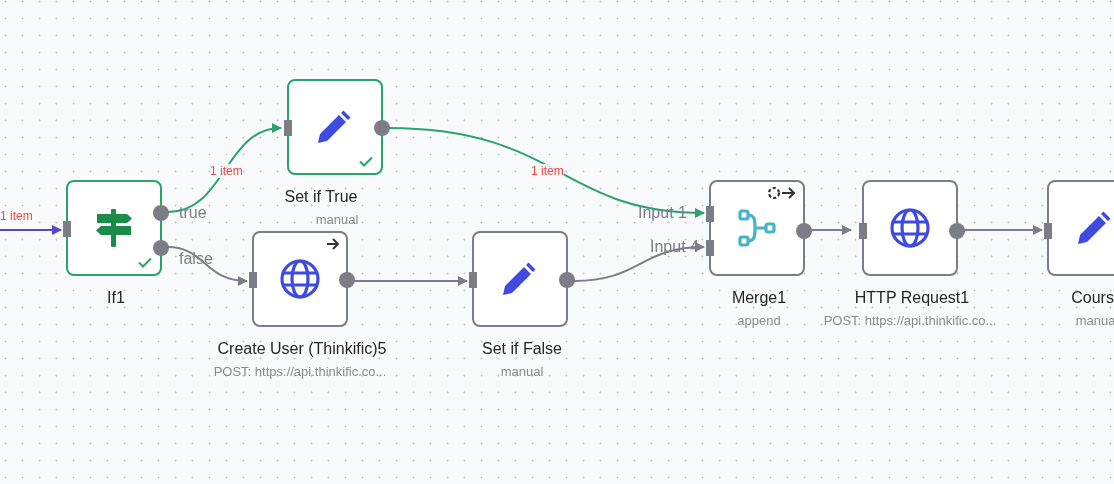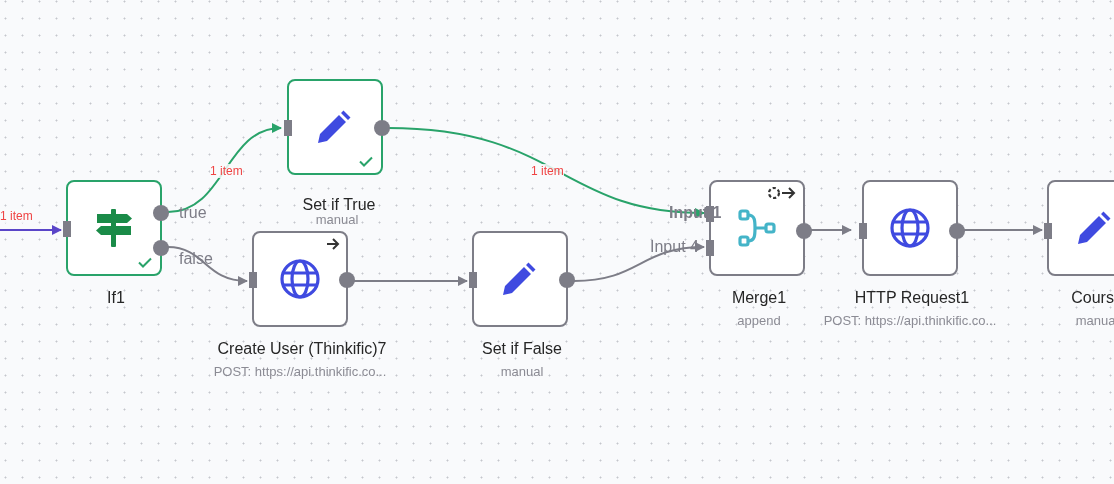--- a/index.html
+++ b/index.html
@@ -81,41 +81,41 @@
     </svg>
   </span>
   <span class="check">
     <svg width="14" height="11" viewBox="0 0 14 11">
         <path d="M1,5.5 L5,9.5 L13,1.5" stroke="#29a36a" stroke-width="2" fill="none"></path>
       </svg>
   </span>
   <span class="handle-in" style="top:39px;"></span>
   <span class="handle-out" style="top:39px;"></span>
 </div>
-<div class="node-title" style="left:339px; top:188px;margin-top:8px;">Set if True</div>
+<div class="node-title" style="left:321px; top:188px;">Set if True</div>
 <div class="node-sub" style="left:337px; top:212px;">manual</div>
 
 <div class="node" style="left:252px; top:231px;">
   <span class="icon">
     <svg width="44" height="44" viewBox="0 0 44 44" fill="none" stroke="#3f4ae0" stroke-width="3.2">
       <circle cx="22" cy="22" r="18"></circle>
       <ellipse cx="22" cy="22" rx="8" ry="18"></ellipse>
       <line x1="4.5" y1="16" x2="39.5" y2="16"></line>
       <line x1="4.5" y1="28" x2="39.5" y2="28"></line>
     </svg>
   </span>
   <span class="exec-badge">
     <svg width="14" height="14" viewBox="0 0 14 14">
         <path d="M1,7 H12 M7,2 L12,7 L7,12" stroke="#333" stroke-width="2" fill="none"></path>
       </svg>
   </span>
   <span class="handle-in" style="top:39px;"></span>
   <span class="handle-out" style="top:39px;"></span>
 </div>
-<div class="node-title" style="left:302px; top:340px;">Create User (Thinkific)7</div>
+<div class="node-title" style="left:302px; top:340px;">Create User (Thinkific)5</div>
 <div class="node-sub" style="left:300px; top:364px;">POST: https://api.thinkific.co...</div>
 
 <div class="node" style="left:472px; top:231px;">
   <span class="icon">
     <svg width="44" height="44" viewBox="0 0 44 44">
       <path d="M30.5,5.5 L37.5,12.5 L35,15 L28,8 Z M26,10 L33,17 L14,36 L5,38 L7,29 Z" fill="#3f4ae0"></path>
     </svg>
   </span>
   <span class="handle-in" style="top:39px;"></span>
   <span class="handle-out" style="top:39px;"></span>
@@ -135,21 +135,21 @@
   <span class="exec-badge">
     <svg width="30" height="14" viewBox="0 0 30 14">
       <circle cx="7" cy="7" r="5" stroke="#333" stroke-width="2.2" fill="none" stroke-dasharray="3.2 2.2"></circle>
       <path d="M15,7 H27 M22,2 L27,7 L22,12" stroke="#333" stroke-width="2" fill="none"></path>
     </svg>
   </span>
   <span class="handle-in" style="top:24px;"></span>
   <span class="handle-in" style="top:58px;"></span>
   <span class="handle-out" style="top:41px;"></span>
 </div>
-<span class="handle-label" style="left:669px; top:206px;font-weight:bold;">Input 1</span>
+<span class="handle-label" style="left:638px; top:206px;">Input 1</span>
 <span class="handle-label" style="left:650px; top:240px;">Input 4</span>
 <div class="node-title" style="left:759px; top:289px;">Merge1</div>
 <div class="node-sub" style="left:759px; top:313px;">append</div>
 
 <div class="node" style="left:862px; top:180px;">
   <span class="icon">
     <svg width="44" height="44" viewBox="0 0 44 44" fill="none" stroke="#3f4ae0" stroke-width="3.2">
       <circle cx="22" cy="22" r="18"></circle>
       <ellipse cx="22" cy="22" rx="8" ry="18"></ellipse>
       <line x1="4.5" y1="16" x2="39.5" y2="16"></line>

